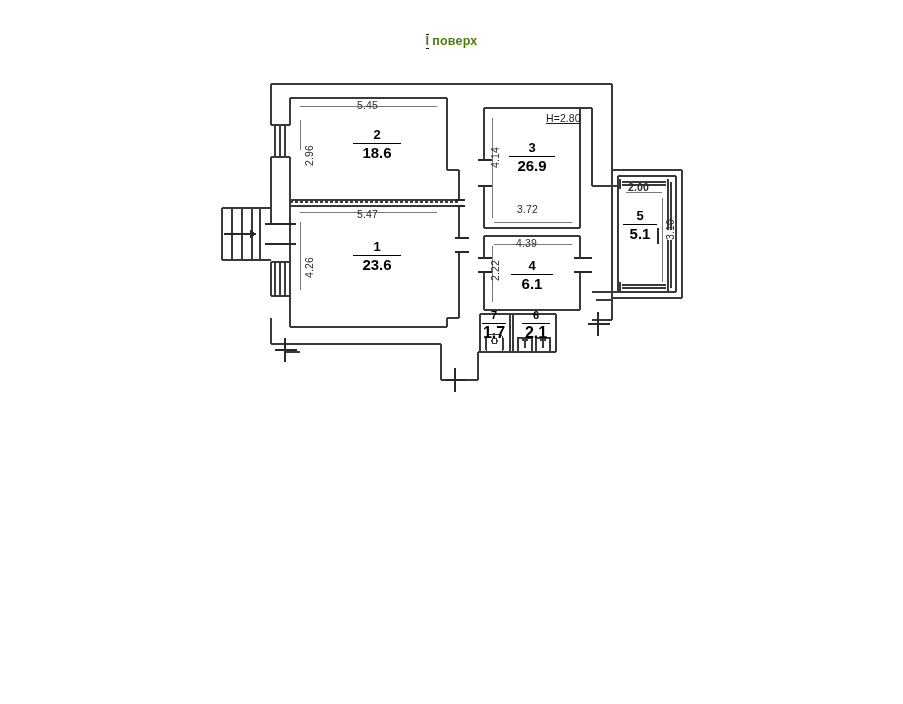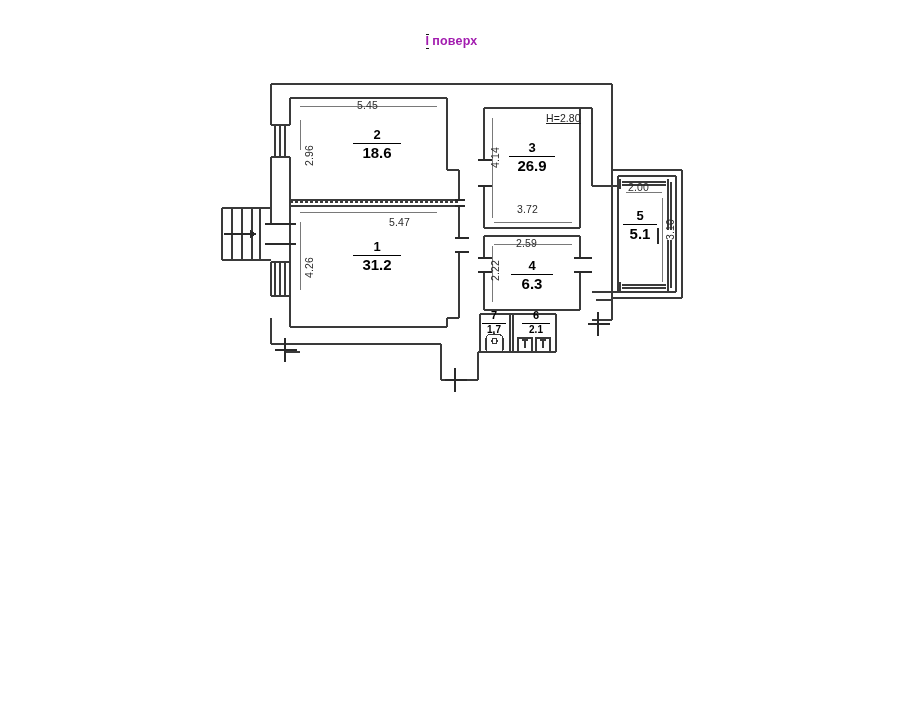--- a/index.html
+++ b/index.html
@@ -24,21 +24,21 @@
   }
   .plan-title {
     position: absolute;
     left: 0;
     top: 34px;
     width: 903px;
     text-align: center;
     font-size: 12.5px;
     font-weight: bold;
     letter-spacing: .2px;
-    color: #a21caf;
+    color: #4d7c0f;
   }
   .plan-title .ovr {
     display: inline-block;
     border-top: 1px solid #151515;
     border-bottom: 1px solid #151515;
     line-height: 1.0;
     padding: 0 0px;
     margin-right: 3px;
   }
   svg#floorplan {
@@ -68,21 +68,21 @@
     font-size: 15px;
     padding-top: 1px;
   }
   .room-label .rule {
     display: block;
     height: 0;
     border-top: 1.3px solid #000;
     margin: 0 auto;
   }
   .room-label.small .rnum { font-size: 11px; }
-  .room-label.small .rarea { font-size: 10px; }
+  .room-label.small .rarea { font-size: 16px; }
 
   
   .dim {
     position: absolute;
     font-size: 10.5px;
     color: #2a2a2a;
     white-space: nowrap;
     letter-spacing: .1px;
   }
   .dim.vert {
@@ -313,33 +313,33 @@
 
   <div class="room-label" style="left:347px; top:128px; width:60px;">
     <span class="rnum">2</span>
     <span class="rule" style="width:48px;"></span>
     <span class="rarea">18.6</span>
   </div>
 
   <div class="room-label" style="left:347px; top:240px; width:60px;">
     <span class="rnum">1</span>
     <span class="rule" style="width:48px;"></span>
-    <span class="rarea">31.2</span>
+    <span class="rarea">23.6</span>
   </div>
 
   <div class="room-label" style="left:503px; top:141px; width:58px;">
     <span class="rnum">3</span>
     <span class="rule" style="width:46px;"></span>
     <span class="rarea">26.9</span>
   </div>
 
   <div class="room-label" style="left:503px; top:259px; width:58px;">
     <span class="rnum">4</span>
     <span class="rule" style="width:42px;"></span>
-    <span class="rarea">6.3</span>
+    <span class="rarea">6.1</span>
   </div>
 
   <div class="room-label" style="left:618px; top:209px; width:44px;">
     <span class="rnum">5</span>
     <span class="rule" style="width:34px;"></span>
     <span class="rarea">5.1</span>
   </div>
 
   <div class="room-label small" style="left:516px; top:310px; width:40px;">
     <span class="rnum">6</span>
@@ -350,31 +350,31 @@
   <div class="room-label small" style="left:478px; top:310px; width:32px;">
     <span class="rnum">7</span>
     <span class="rule" style="width:24px;"></span>
     <span class="rarea">1.7</span>
   </div>
 
   <div class="dim" style="left:357px; top:99px;">5.45</div>
 
   <div class="dim vert" style="left:303px; top:166px;">2.96</div>
 
-  <div class="dim" style="left:357px; top:216px;margin-left:32px;">5.47</div>
+  <div class="dim" style="left:357px; top:208px;">5.47</div>
 
   <div class="dim vert" style="left:303px; top:278px;">4.26</div>
 
   <div class="dim vert" style="left:489px; top:168px;">4.14</div>
 
   <div class="dim" style="left:517px; top:203px;">3.72</div>
 
   <div class="dim vert" style="left:489px; top:281px;">2.22</div>
 
-  <div class="dim" style="left:516px; top:237px;">2.59</div>
-
-  <div class="dim" style="left:628px; top:181px;">2.00</div>
+  <div class="dim" style="left:516px; top:237px;">4.39</div>
+
+  <div class="dim" style="left:628px; top:181px;font-weight:bold;">2.00</div>
 
   <div class="dim vert" style="left:664px; top:240px;">3.10</div>
 
   <div class="dim h-note" style="left:546px; top:112px;">H=2.80</div>
 
 </div>
 
 </body></html>

